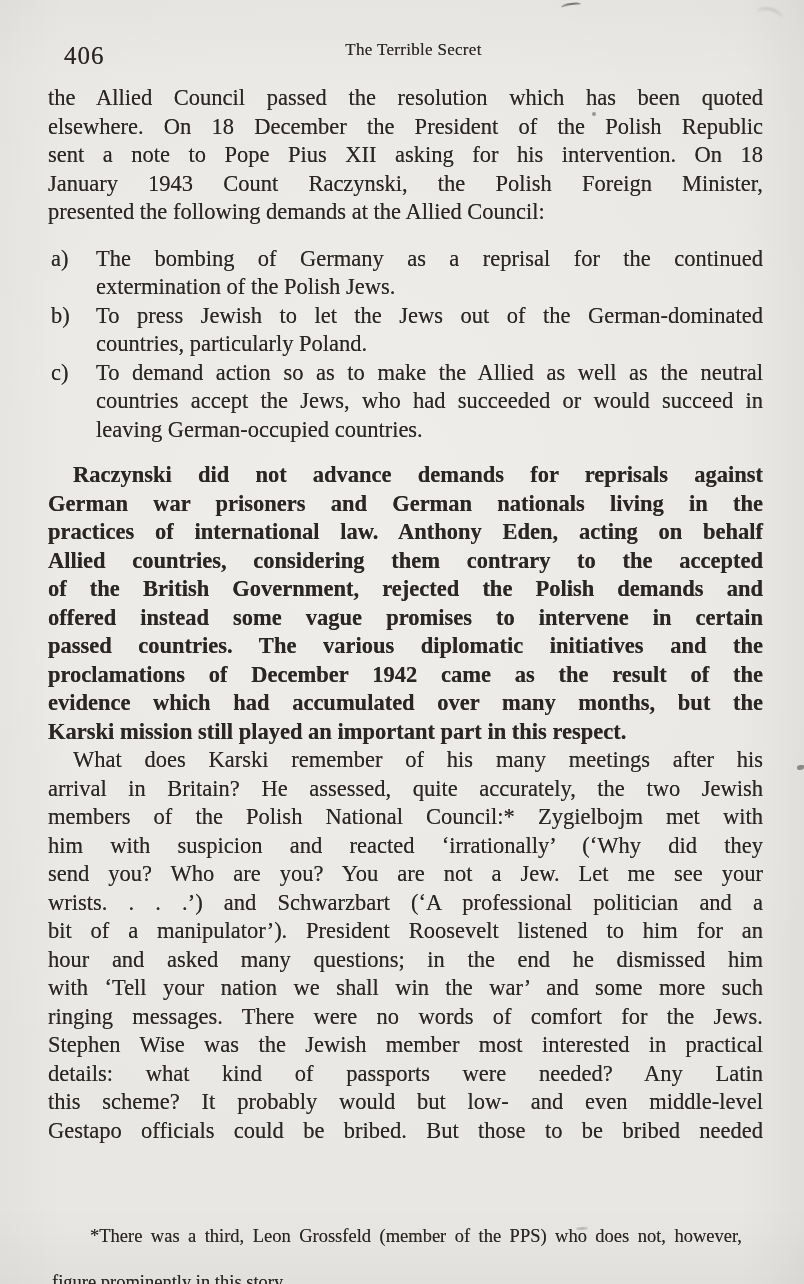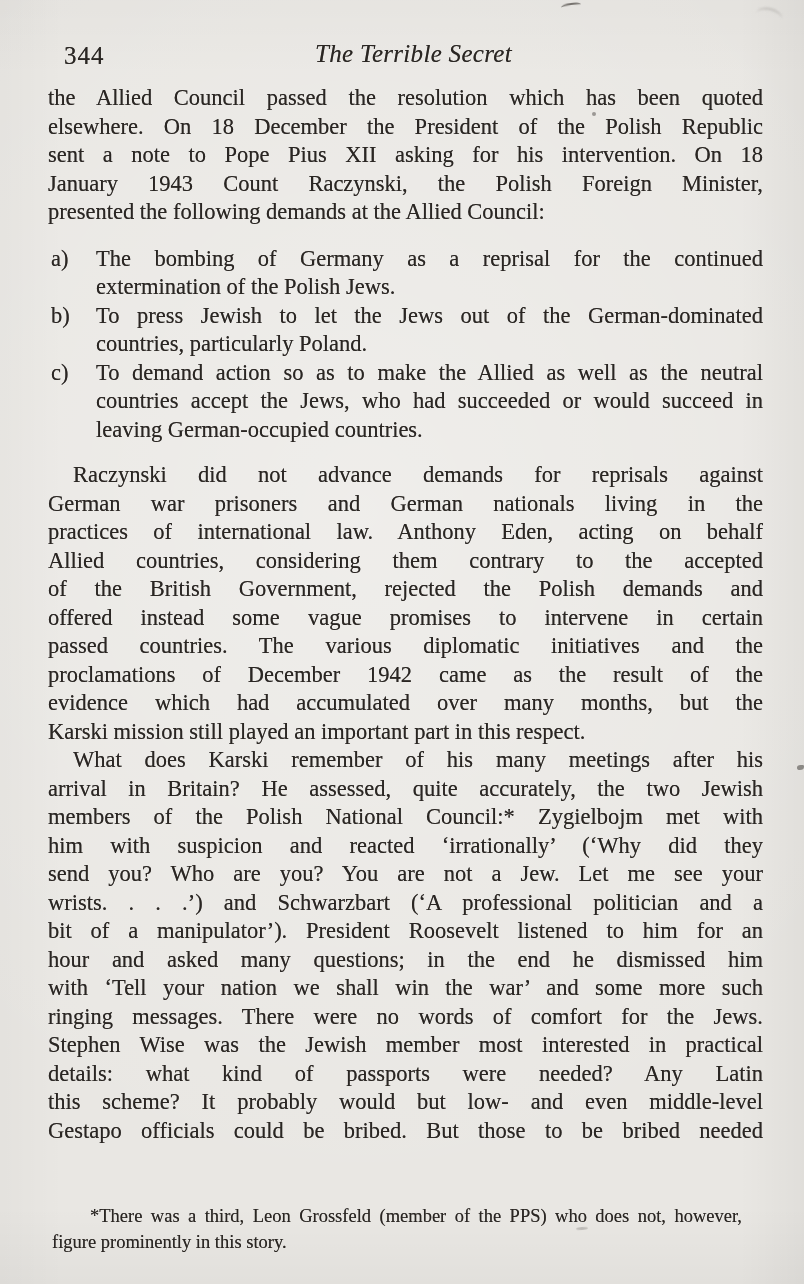--- a/index.html
+++ b/index.html
@@ -33,22 +33,21 @@
     position: absolute;
     left: 0;
     top: 2px;
     font-size: 25px;
     letter-spacing: 1px;
     text-shadow: 0 0 0.6px rgba(42,38,35,0.65);
   }
   .runtitle {
     display: block;
     text-align: center;
-    font-style: italic;
-    font-size: 25px;
+    font-size: 17px;
     letter-spacing: 0.3px;
     text-shadow: 0 0 0.6px rgba(42,38,35,0.6);
   }
 
   
   .bodycol {
     position: absolute;
     top: 84px;
     left: 48px;
     right: 41px;
@@ -72,34 +71,35 @@
   .block.list-item .lines { margin-left: 48px; }
   .list-label {
     position: absolute;
     left: 3px;
     top: 0;
     line-height: 28.5px;
     text-shadow: 0 0 0.6px rgba(42,38,35,0.62);
   }
 
   [data-name="demand-a"] { margin-top: 18px; }
-  [data-name="raczynski-paragraph"] { margin-top: 17px; }
+  [data-name="raczynski-paragraph"] { margin-top: 17px; font-weight: bold; }
 
   
   .footnote {
     position: absolute;
     top: 1203px;
     left: 52px;
     right: 62px;
     font-size: 18.5px;
   }
   .footnote .pline {
     line-height: 26px;
     height: 26px;
     text-shadow: 0 0 0.5px rgba(42,38,35,0.6);
+    margin-top: 20px;
   }
   .footnote .pline.findent { padding-left: 38px; }
 
   
   .smudge { position: absolute; pointer-events: none; }
   .smudge.s1 {
     left: 561px; top: 3px; width: 20px; height: 5px;
     border-top: 2px solid rgba(80,76,72,0.75);
     border-radius: 60% 40% 50% 50%;
     transform: rotate(-6deg);
@@ -137,21 +137,21 @@
 
 <div class="page" data-name="book-page">
 
   <span class="smudge s1" data-name="scan-smudge"></span>
   <span class="smudge s2" data-name="scan-smudge"></span>
   <span class="smudge s3" data-name="scan-speck"></span>
   <span class="smudge s4" data-name="scan-speck"></span>
   <span class="smudge s5" data-name="scan-speck"></span>
 
   <div class="header" data-name="running-head">
-    <span class="pagenum" data-name="page-number">344</span>
+    <span class="pagenum" data-name="page-number">406</span>
     <span class="runtitle" data-name="running-title">The Terrible Secret</span>
   </div>
 
   <div class="bodycol" data-name="page-body">
       <div class="block paragraph" data-name="intro-paragraph">
         <div class="pline" data-name="text-line">the Allied Council passed the resolution which has been quoted</div>
         <div class="pline" data-name="text-line">elsewhere. On 18 December the President of the Polish Republic</div>
         <div class="pline" data-name="text-line">sent a note to Pope Pius XII asking for his intervention. On 18</div>
         <div class="pline" data-name="text-line">January 1943 Count Raczynski, the Polish Foreign Minister,</div>
         <div class="pline lastline" data-name="text-line">presented the following demands at the Allied Council:</div>

